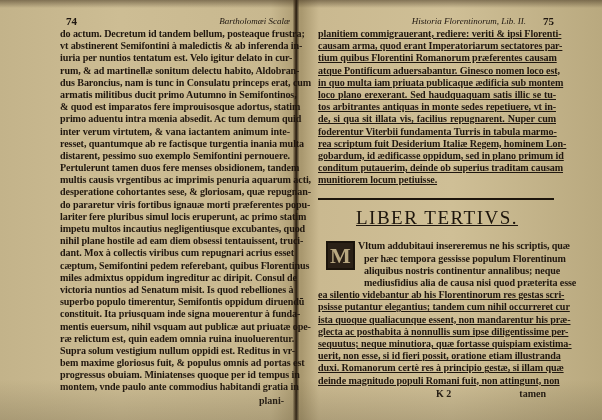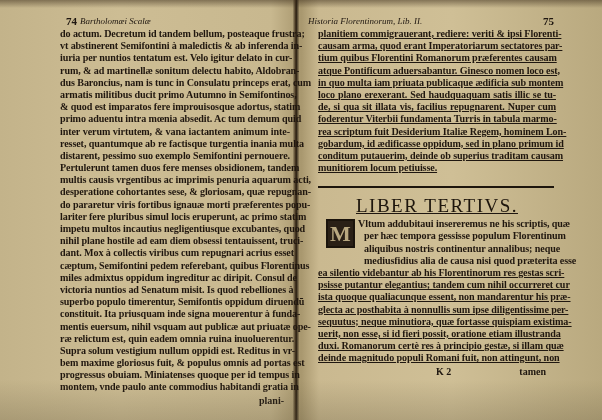--- a/index.html
+++ b/index.html
@@ -59,21 +59,21 @@
       font-style: normal;
       font-weight: bold;
       font-size: 11px;
     }
     .page-left .folio { left: 6px; }
     .page-right .folio { right: 2px; margin-left: 24px; }
     .head-title {
       position: absolute;
       top: 0;
       left: 0; right: 0;
-      text-align: left;
+      text-align: right;
     }
     .page-left .head-title { left: 20px; }
     .page-right .head-title { left: -10px; right: 30px; }
 
     .text-line {
       font-size: 10.1px;
       line-height: 12.2px;
       height: 12.2px;
       white-space: nowrap;
       text-align: justify;
@@ -108,21 +108,21 @@
       width: 236px;
     }
     .book-title {
       font-family: "Liberation Serif", serif;
       font-size: 19px;
       letter-spacing: 1.5px;
       text-align: center;
       height: 24px;
       line-height: 24px;
       color: #1d150c;
-      margin-bottom: 0;
+      margin-bottom: 10px;
     }
     .initial-block {
       position: relative;
       height: 48.8px;
     }
     .drop-cap {
       position: absolute;
       left: 8px; top: 1px;
       width: 29px; height: 29px;
       background: #2a2016;
@@ -195,20 +195,21 @@
       <span class="head-title">Historia Florentinorum, Lib. II.</span>
       <span class="folio">75</span>
     </div>
     <div>
       <div class="text-line">planitiem commigrauerant, rediere: veriti &amp; ipsi Florenti-</div>
       <div class="text-line">causam arma, quod erant Imperatoriarum sectatores par-</div>
       <div class="text-line">tium quibus Florentini Romanorum præferentes causam</div>
       <div class="text-line">atque Pontificum aduersabantur. Ginesco nomen loco est,</div>
       <div class="text-line">in quo multa iam priuata publicaque ædificia sub montem</div>
       <div class="text-line">loco plano erexerant. Sed haudquaquam satis illic se tu-</div>
+      <div class="text-line">tos arbitrantes antiquas in monte sedes repetiuere, vt in-</div>
       <div class="text-line">de, si qua sit illata vis, facilius repugnarent. Nuper cum</div>
       <div class="text-line">foderentur Viterbii fundamenta Turris in tabula marmo-</div>
       <div class="text-line">rea scriptum fuit Desiderium Italiæ Regem, hominem Lon-</div>
       <div class="text-line">gobardum, id ædificasse oppidum, sed in plano primum id</div>
       <div class="text-line">conditum putauerim, deinde ob superius traditam causam</div>
       <div class="text-line last">munitiorem locum petiuisse.</div>
     </div>
 
     <div class="rule"></div>
     <div class="book-title">LIBER TERTIVS.</div>

